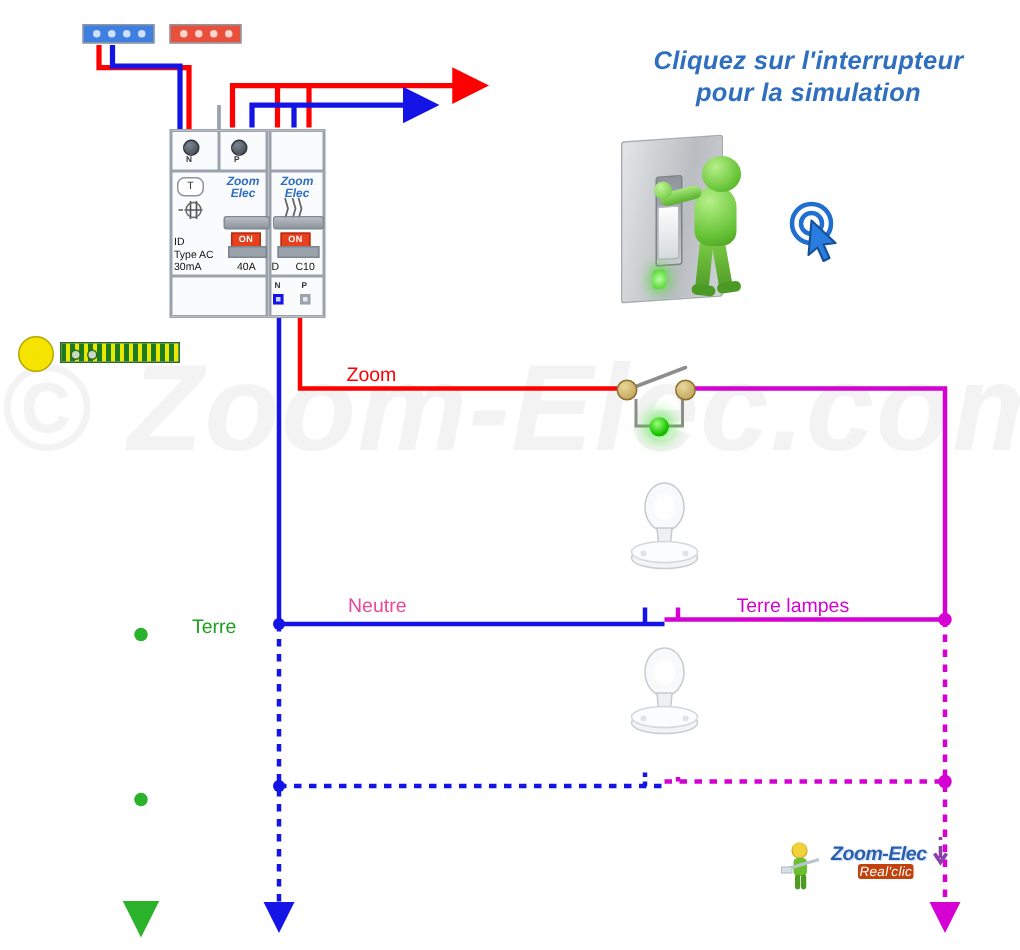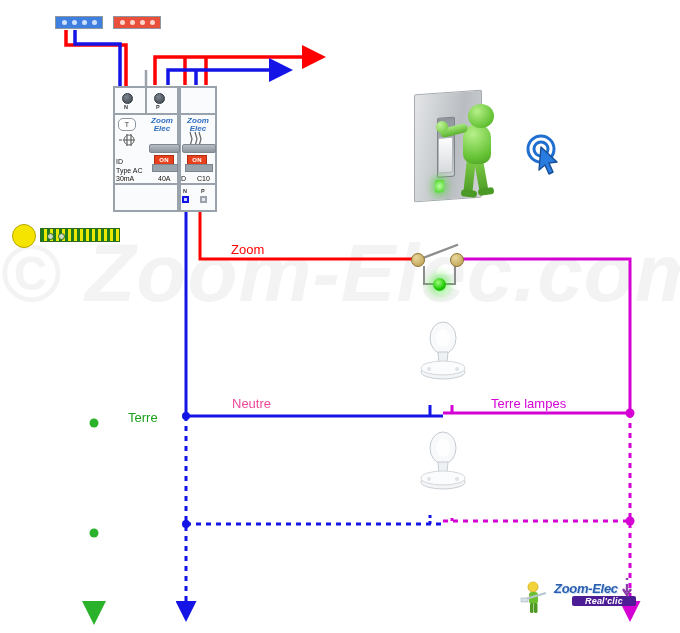--- a/index.html
+++ b/index.html
@@ -140,26 +140,26 @@
           background:linear-gradient(#7ccb45,#4c9a26);}
   .c-leg1{left:13px;top:56px;transform:rotate(6deg);}
   .c-leg2{left:25px;top:56px;transform:rotate(-10deg);}
   .c-foot1,.c-foot2{position:absolute;width:16px;height:7px;border-radius:4px;background:#4c9a26;}
   .c-foot1{left:9px;top:86px;transform:rotate(6deg);}
   .c-foot2{left:26px;top:84px;transform:rotate(-8deg);}
 
   .cursor-ic{position:absolute;left:523px;top:133px;width:42px;height:42px;}
 
   
-  .logo{position:absolute;left:520px;top:576px;width:120px;height:42px;}
+  .logo{position:absolute;left:520px;top:556px;width:120px;height:42px;}
   .logo-txt{position:absolute;left:34px;top:5px;font-size:13px;font-weight:bold;font-style:italic;
             color:#2a5fb0;letter-spacing:-.3px;
             text-shadow:1px 1px 0 #cfe0f5;}
-  .logo-sub{position:absolute;left:52px;top:20px;font-size:9px;font-weight:bold;font-style:italic;
-            color:#ffffff;background:#4c1d95;padding:0 13px;border-radius:2px;letter-spacing:.2px;}
+  .logo-sub{position:absolute;left:52px;top:20px;font-size:9px;font-weight:normal;font-style:italic;
+            color:#ffffff;background:#c2410c;padding:0 1px;border-radius:2px;letter-spacing:.2px;}
   .logo-man{position:absolute;left:0;top:4px;width:30px;height:34px;}
 
   
   .wm{position:absolute;left:0px;top:226px;width:600px;
       font-size:82px;font-weight:bold;font-style:italic;
       color:rgba(160,160,160,.13);
       white-space:nowrap;pointer-events:none;user-select:none;
       letter-spacing:1px;}
 </style>
 </head>
@@ -355,20 +355,22 @@
     <div class="spec sp-d">D</div>
     <div class="spec sp-c10">C10</div>
 
     <div class="btlbl" style="left:70px;top:102px;">N</div>
     <div class="btlbl" style="left:88px;top:102px;">P</div>
     <div class="btterm n" style="left:69px;top:110px;"></div>
     <div class="btterm p" style="left:87px;top:110px;"></div>
   </div>
 
   <div class="title">
+    <div>Cliquez sur l'interrupteur</div>
+    <div>pour la simulation</div>
   </div>
 
   <div class="plate-wrap">
     <div class="plate">
       <div class="plate-slot"></div>
       <div class="plate-toggle"></div>
       <div class="plate-led"></div>
     </div>
   </div>
   <div class="char">

